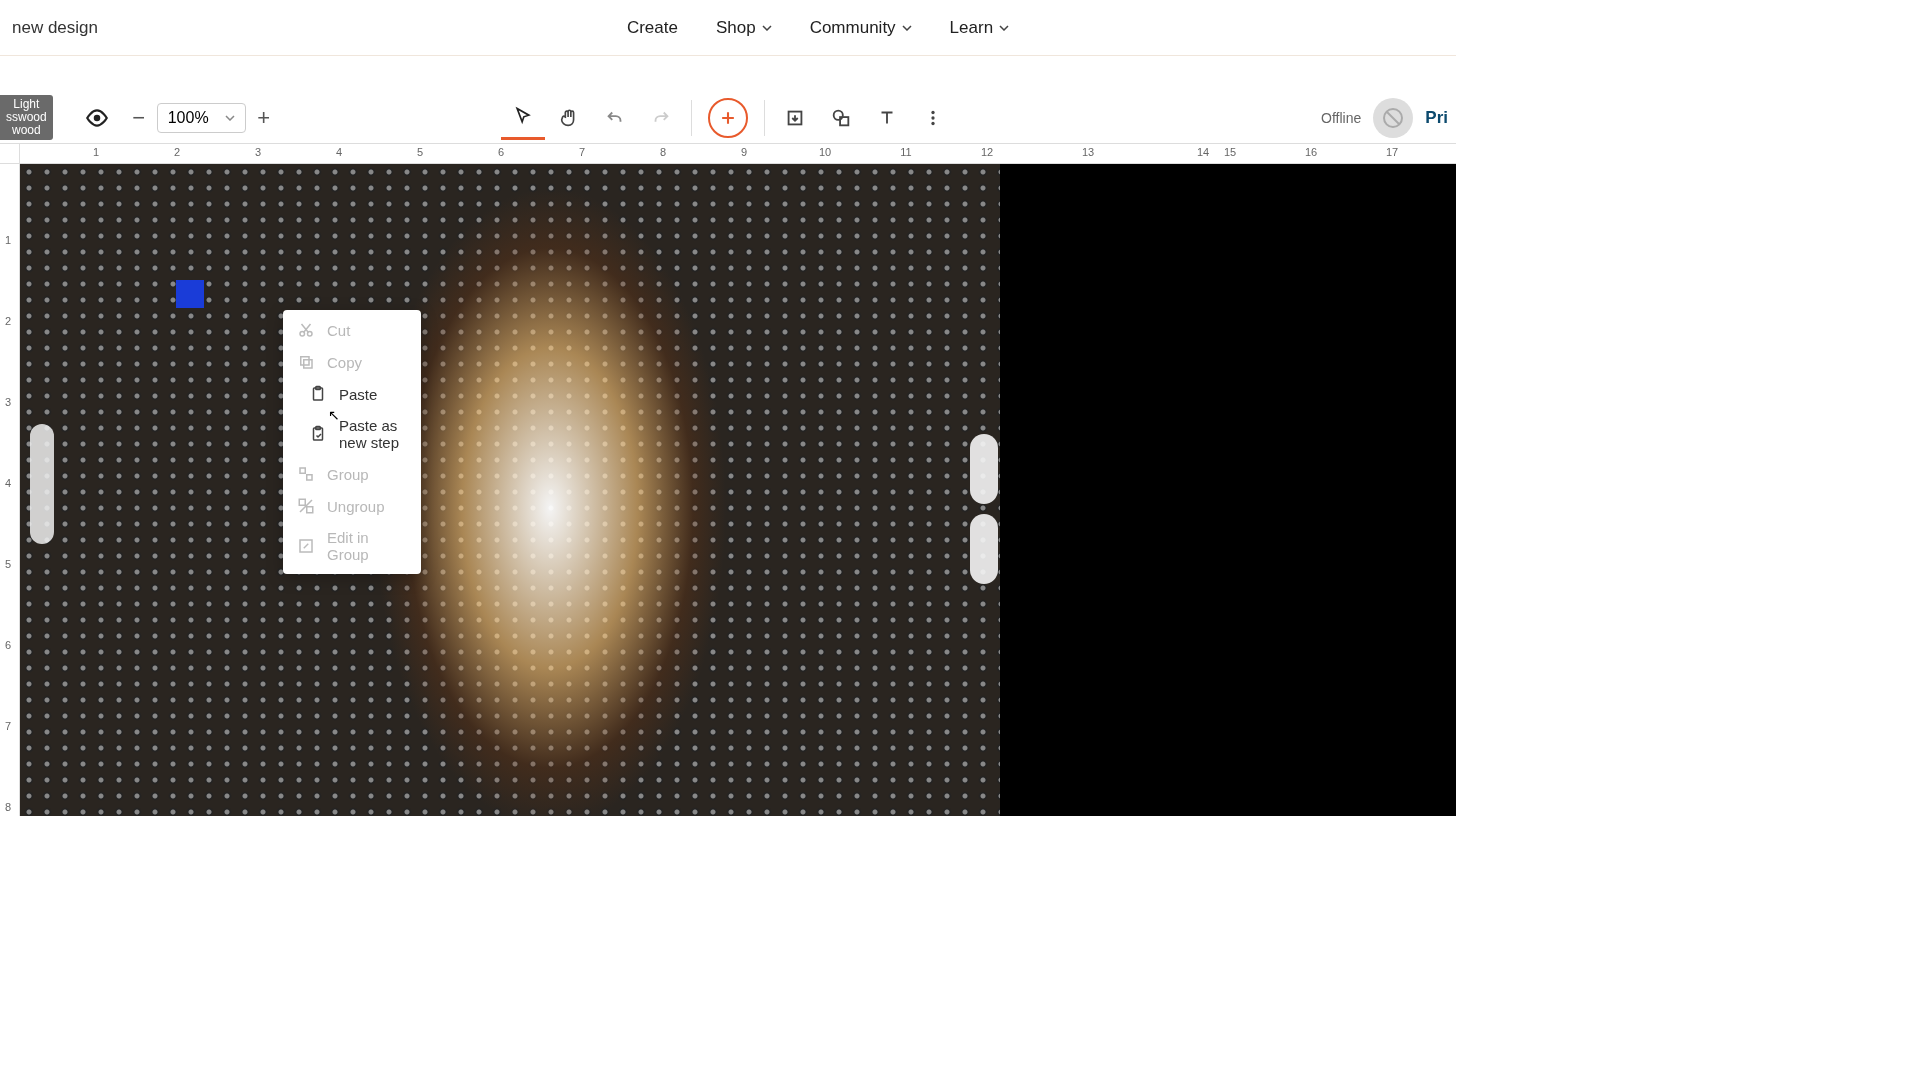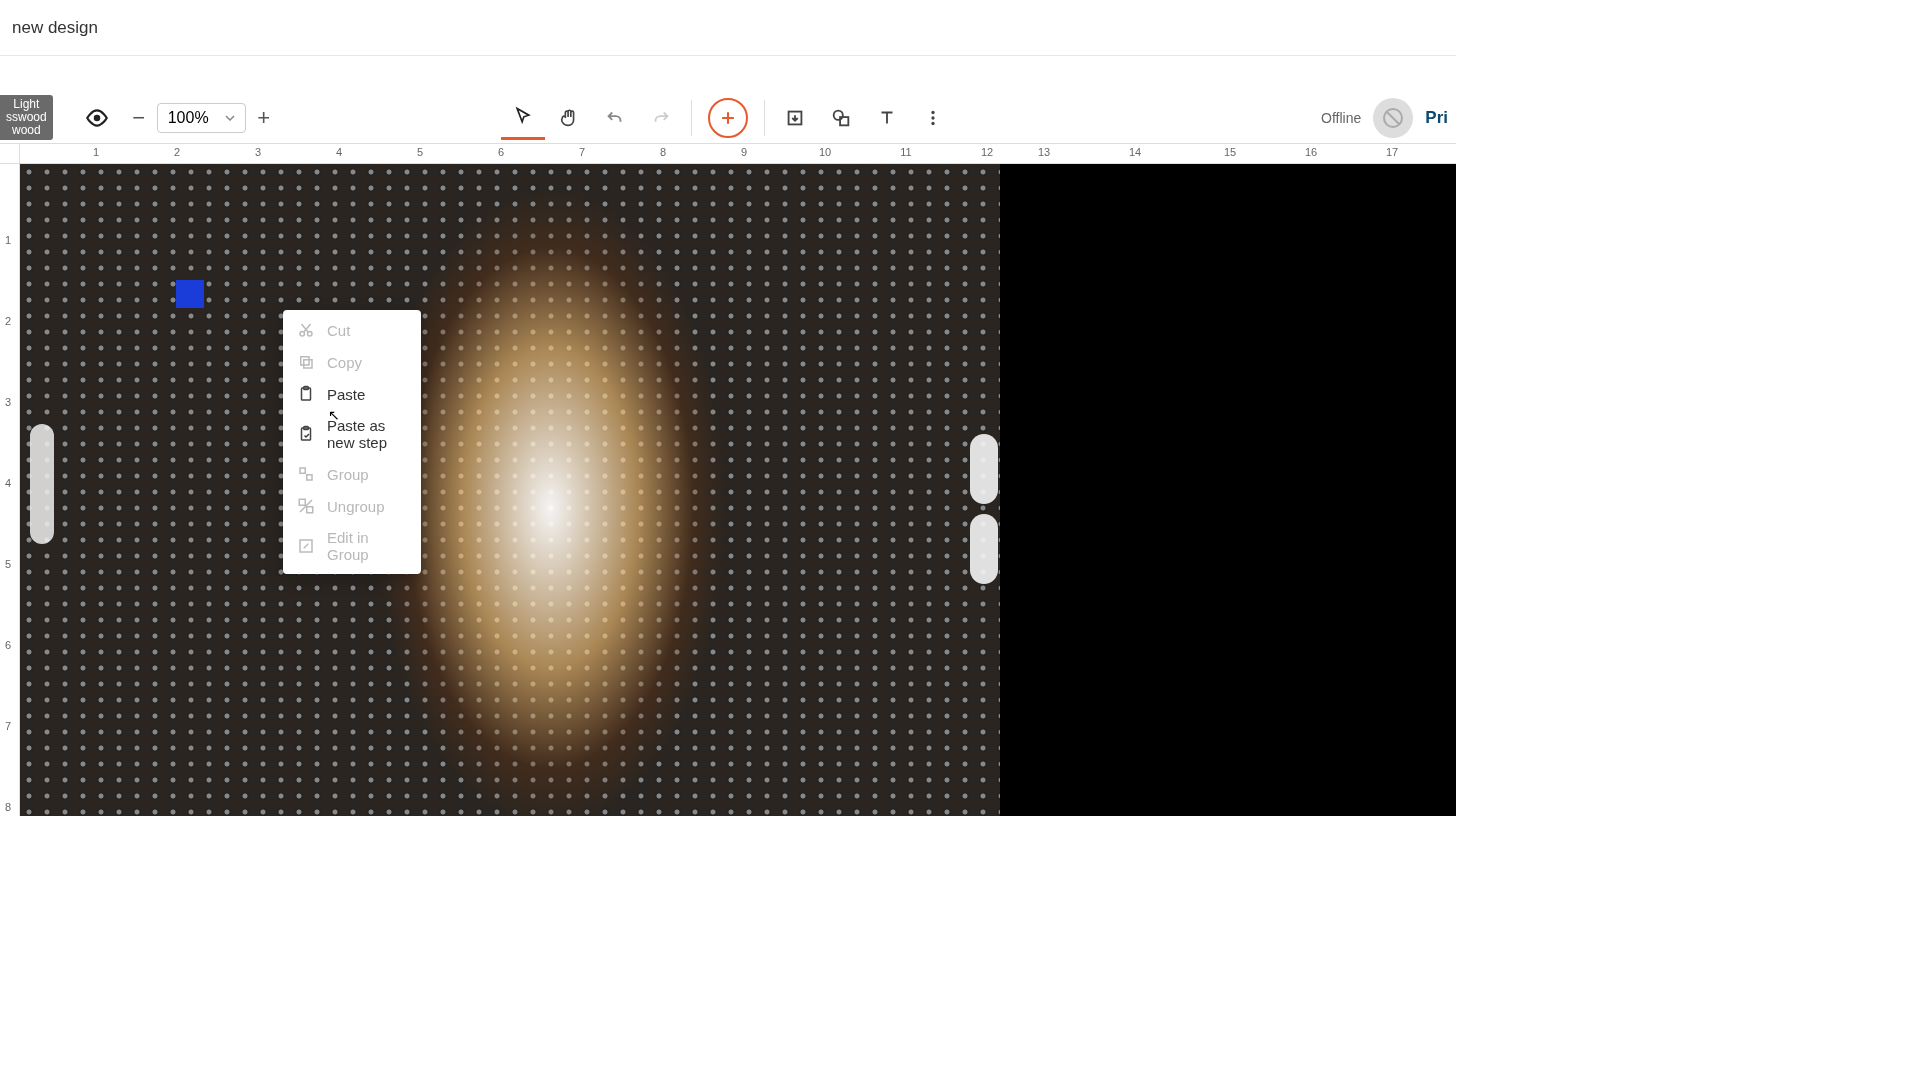--- a/index.html
+++ b/index.html
@@ -50,32 +50,53 @@
   background-size: 100% 100%, 18px 16px, 100% 100%;
 }
 .blue-square { position: absolute; top: 116px; left: 156px; width: 28px; height: 28px; background: #1a3cd8; }
 .rail-l { position: absolute; left: 10px; top: 260px; width: 24px; height: 120px; background: #eee; border-radius: 12px; opacity: 0.85; }
 .rail-r1 { position: absolute; left: 950px; top: 270px; width: 28px; height: 70px; background: #f5f5f5; border-radius: 14px; opacity: 0.9; }
 .rail-r2 { position: absolute; left: 950px; top: 350px; width: 28px; height: 70px; background: #f5f5f5; border-radius: 14px; opacity: 0.9; }
 
 .context-menu { position: absolute; top: 146px; left: 263px; width: 138px; background: #fff; border-radius: 4px; box-shadow: 0 4px 16px rgba(0,0,0,0.25); padding: 4px 0; }
 .ctx-item { display: flex; align-items: center; gap: 12px; padding: 7px 14px; font-size: 15px; cursor: pointer; }
 .ctx-item.disabled { color: #b8b8b8; cursor: default; }
-.ctx-item:not(.disabled) { color: #333; }
+.ctx-item:not(.disabled) { color: #333; margin-left: 12px; }
 .ctx-icon { width: 18px; height: 18px; flex-shrink: 0; }
 
 .cursor-ptr { position: absolute; top: 243px; left: 308px; font-size: 14px; pointer-events: none; }
 
 svg { display: block; }
 </style>
 </head>
 <body>
 
 <div class="top-bar">
   <div class="design-name">new design</div>
+  <div class="nav-center">
+    <div class="nav-item">Create</div>
+    <div class="nav-item">
+      <span>Shop</span>
+      <svg class="chevron" viewBox="0 0 10 6">
+          <path d="M1 1l4 4 4-4" stroke="#444" stroke-width="1.5" fill="none"></path>
+        </svg>
+    </div>
+    <div class="nav-item">
+      <span>Community</span>
+      <svg class="chevron" viewBox="0 0 10 6">
+          <path d="M1 1l4 4 4-4" stroke="#444" stroke-width="1.5" fill="none"></path>
+        </svg>
+    </div>
+    <div class="nav-item">
+      <span>Learn</span>
+      <svg class="chevron" viewBox="0 0 10 6">
+          <path d="M1 1l4 4 4-4" stroke="#444" stroke-width="1.5" fill="none"></path>
+        </svg>
+    </div>
+  </div>
 </div>
 
 <div class="toolbar">
   <div class="material-chip">
     <div>Light</div>
     <div>sswood</div>
     <div>wood</div>
   </div>
   <div class="tool-icon eye-icon">
     <svg width="26" height="26" viewBox="0 0 24 24">
@@ -170,22 +191,22 @@
         <div class="tick" style="left: 238px;">3</div>
         <div class="tick" style="left: 319px;">4</div>
         <div class="tick" style="left: 400px;">5</div>
         <div class="tick" style="left: 481px;">6</div>
         <div class="tick" style="left: 562px;">7</div>
         <div class="tick" style="left: 643px;">8</div>
         <div class="tick" style="left: 724px;">9</div>
         <div class="tick" style="left: 805px;">10</div>
         <div class="tick" style="left: 886px;">11</div>
         <div class="tick" style="left: 967px;">12</div>
-        <div class="tick" style="left: 1024px;">13</div>
-        <div class="tick" style="left: 1115px;">14</div>
+        <div class="tick" style="left: 1068px;">13</div>
+        <div class="tick" style="left: 1183px;">14</div>
         <div class="tick" style="left: 1210px;">15</div>
         <div class="tick" style="left: 1291px;">16</div>
         <div class="tick" style="left: 1372px;">17</div>
       </div>
     <div class="ruler-v" id="ruler-v">
         <div class="tick" style="top: 76px;">1</div>
         <div class="tick" style="top: 157px;">2</div>
         <div class="tick" style="top: 238px;">3</div>
         <div class="tick" style="top: 319px;">4</div>
         <div class="tick" style="top: 400px;">5</div>

